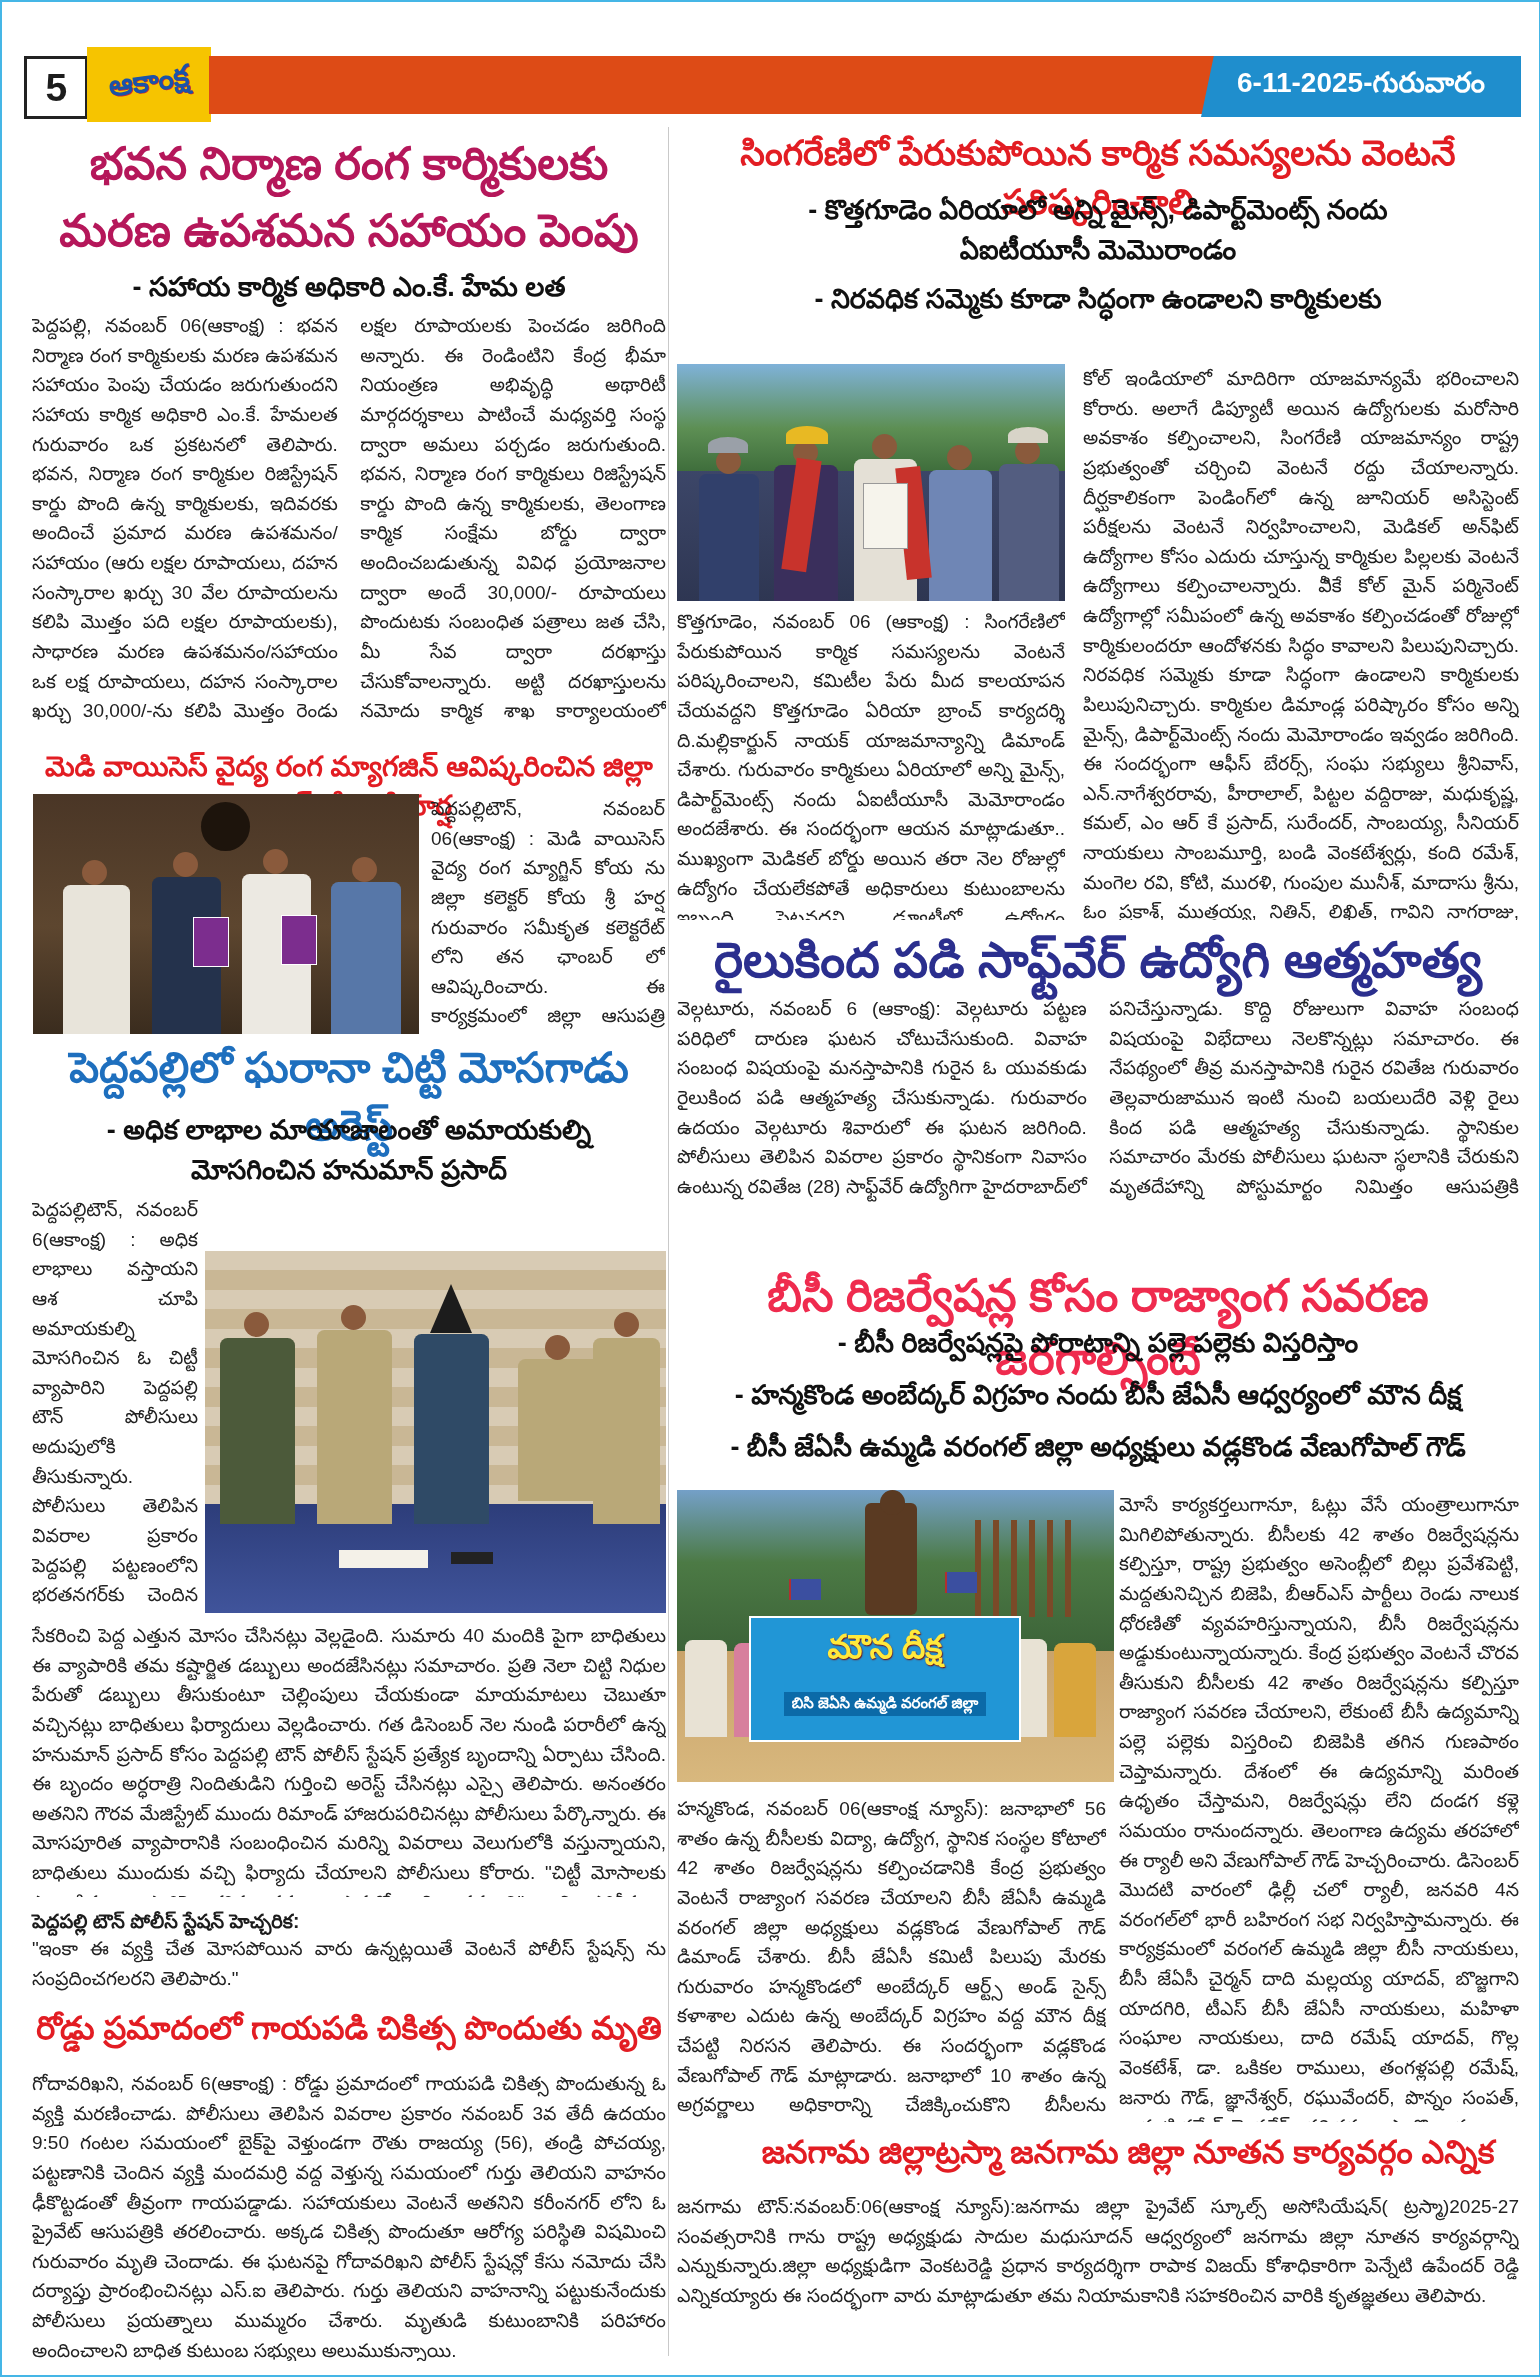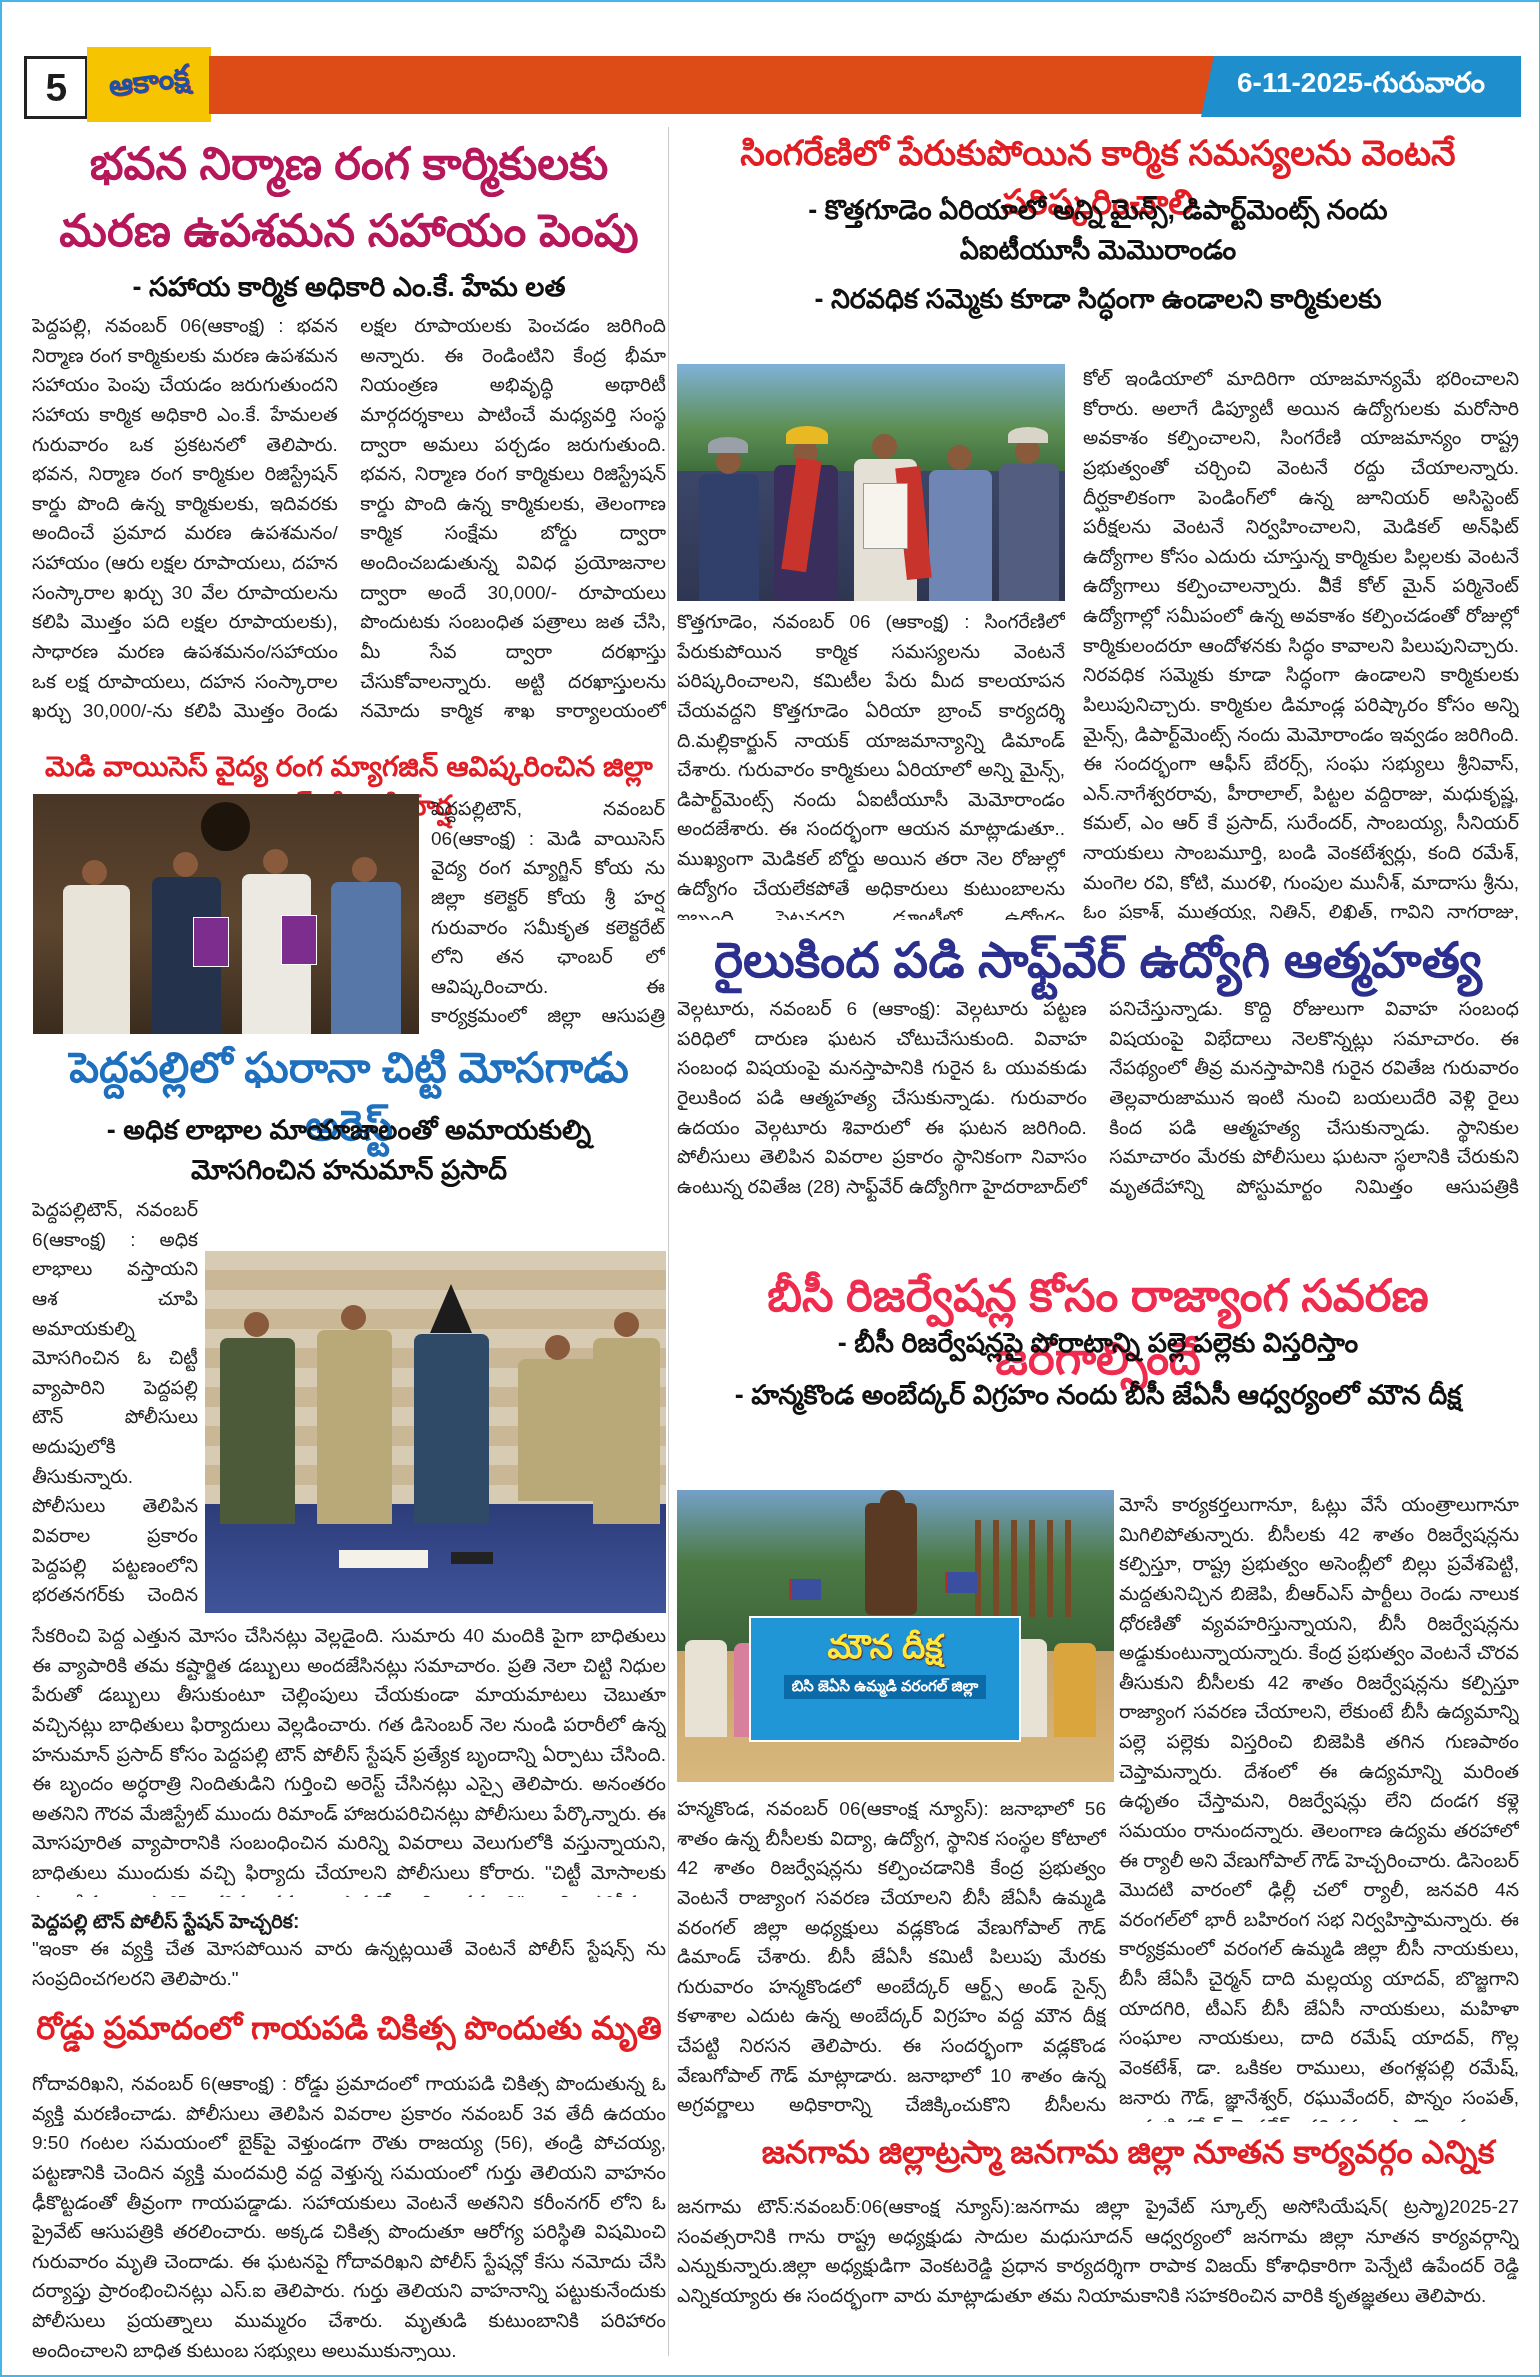--- a/index.html
+++ b/index.html
@@ -35,21 +35,21 @@
   .warn{font-weight:bold;font-size:19.4px;margin-top:7.5px;}
   
   .photo{overflow:hidden;background:#cfcabd;}
   .ph-layer{position:absolute;left:0;right:0;}
   .head-dot{position:absolute;width:25px;height:25px;border-radius:50%;background:#8a5a3c;}
   .fig{position:absolute;border-radius:7.5px 7.5px 0 0;}
   .banner-blue{position:absolute;background:#2196d6;color:#fff;text-align:center;
                border:2.2px solid #fff;}
   .banner-title{font-size:33px;font-weight:bold;color:#ffe93c;text-shadow:0.7px 0.7px 1.5px #7a0000;}
   .banner-sub{font-size:15px;font-weight:bold;color:#fff;background:#0b6aa8;display:inline-block;
-              padding:1.5px 7.5px;margin-top:1px;}
+              padding:1.5px 7.5px;margin-top:18px;}
 </style>
 </head>
 <body>
 
 <div id="page">
 
   <div class="abs pagenum">5</div>
   <div class="abs brandbox">
     <span class="brandtext">ఆకాంక్ష</span>
   </div>
@@ -137,20 +137,21 @@
 
   <div class="abs body-text" style="left:675px;top:605px;width:388px;height:313px;overflow:hidden;">కొత్తగూడెం, నవంబర్ 06 (ఆకాంక్ష) : సింగరేణిలో పేరుకుపోయిన కార్మిక సమస్యలను వెంటనే పరిష్కరించాలని, కమిటీల పేరు మీద కాలయాపన చేయవద్దని కొత్తగూడెం ఏరియా బ్రాంచ్ కార్యదర్శి ది.మల్లికార్జున్ నాయక్ యాజమాన్యాన్ని డిమాండ్ చేశారు. గురువారం కార్మికులు ఏరియాలో అన్ని మైన్స్, డిపార్ట్‌మెంట్స్ నందు ఏఐటీయూసీ మెమోరాండం అందజేశారు. ఈ సందర్భంగా ఆయన మాట్లాడుతూ.. ముఖ్యంగా మెడికల్ బోర్డు అయిన తరా నెల రోజుల్లో ఉద్యోగం చేయలేకపోతే అధికారులు కుటుంబాలను ఇబ్బంది పెట్టవద్దని, డ్యూటీలో ఉద్యోగం చేయలేకపోవడంతో అధికారుల కుటుంబాలు ఇబ్బంది పడుతున్నాయని, మూస పెట్టె మీద ఉన్న విజిలెన్స్ కేసులు పరిష్కరించి వారి పిల్లలకు ఉద్యోగం ఇవ్వాలన్నారు. అలవెన్స్‌ల మీద విధిస్తున్న ఇన్కమ్ ట్యాక్స్, 150 మస్టర్ల సర్క్యులర్‌ను వెంటనే రద్దు చేయాలన్నారు.</div>
   <div class="abs body-text" style="left:1081px;top:362px;width:436px;height:556px;overflow:hidden;">కోల్ ఇండియాలో మాదిరిగా యాజమాన్యమే భరించాలని కోరారు. అలాగే డిప్యూటీ అయిన ఉద్యోగులకు మరోసారి అవకాశం కల్పించాలని, సింగరేణి యాజమాన్యం రాష్ట్ర ప్రభుత్వంతో చర్చించి వెంటనే రద్దు చేయాలన్నారు. దీర్ఘకాలికంగా పెండింగ్‌లో ఉన్న జూనియర్ అసిస్టెంట్ పరీక్షలను వెంటనే నిర్వహించాలని, మెడికల్ అన్‌ఫిట్ ఉద్యోగాల కోసం ఎదురు చూస్తున్న కార్మికుల పిల్లలకు వెంటనే ఉద్యోగాలు కల్పించాలన్నారు. వీికే కోల్ మైన్ పర్మినెంట్ ఉద్యోగాల్లో సమీపంలో ఉన్న అవకాశం కల్పించడంతో రోజుల్లో కార్మికులందరూ ఆందోళనకు సిద్ధం కావాలని పిలుపునిచ్చారు. నిరవధిక సమ్మెకు కూడా సిద్ధంగా ఉండాలని కార్మికులకు పిలుపునిచ్చారు. కార్మికుల డిమాండ్ల పరిష్కారం కోసం అన్ని మైన్స్, డిపార్ట్‌మెంట్స్ నందు మెమోరాండం ఇవ్వడం జరిగింది. ఈ సందర్భంగా ఆఫీస్ బేరర్స్, సంఘ సభ్యులు శ్రీనివాస్, ఎన్.నాగేశ్వరరావు, హీరాలాల్, పిట్టల వద్దిరాజు, మధుకృష్ణ, కమల్, ఎం ఆర్ కే ప్రసాద్, సురేందర్, సాంబయ్య, సీనియర్ నాయకులు సాంబమూర్తి, బండి వెంకటేశ్వర్లు, కంది రమేశ్, మంగెల రవి, కోటి, మురళి, గుంపుల మునీశ్, మాదాసు శ్రీను, ఓం ప్రకాశ్, ముత్తయ్య, నితిన్, లిఖిత్, గావిని నాగరాజు, రాజేశ్, సురేశ్, సాగర్, కృష్ణ, కార్మికులు పాల్గొన్నారు.</div>
 
   <div class="abs hl hl-navy" style="left:675px;top:930px;width:842px;">రైలుకింద పడి సాఫ్ట్‌వేర్ ఉద్యోగి ఆత్మహత్య</div>
   <div class="abs body-text cols2" style="left:675px;top:992px;width:842px;height:233px;overflow:hidden;">వెల్గటూరు, నవంబర్ 6 (ఆకాంక్ష): వెల్గటూరు పట్టణ పరిధిలో దారుణ ఘటన చోటుచేసుకుంది. వివాహ సంబంధ విషయంపై మనస్తాపానికి గురైన ఓ యువకుడు రైలుకింద పడి ఆత్మహత్య చేసుకున్నాడు. గురువారం ఉదయం వెల్గటూరు శివారులో ఈ ఘటన జరిగింది. పోలీసులు తెలిపిన వివరాల ప్రకారం స్థానికంగా నివాసం ఉంటున్న రవితేజ (28) సాఫ్ట్‌వేర్ ఉద్యోగిగా హైదరాబాద్‌లో పనిచేస్తున్నాడు. కొద్ది రోజులుగా వివాహ సంబంధ విషయంపై విభేదాలు నెలకొన్నట్లు సమాచారం. ఈ నేపథ్యంలో తీవ్ర మనస్తాపానికి గురైన రవితేజ గురువారం తెల్లవారుజామున ఇంటి నుంచి బయలుదేరి వెళ్లి రైలు కింద పడి ఆత్మహత్య చేసుకున్నాడు. స్థానికుల సమాచారం మేరకు పోలీసులు ఘటనా స్థలానికి చేరుకుని మృతదేహాన్ని పోస్టుమార్టం నిమిత్తం ఆసుపత్రికి తరలించారు. కేసు నమోదు చేసి దర్యాప్తు ప్రారంభించారు. పోలీసులు కేసును నమోదు చేసుకుని విచారణ చేపట్టారు.</div>
 
   <div class="abs hl hl-crimson" style="left:675px;top:1236px;width:842px;margin-top:32px;">బీసీ రిజర్వేషన్ల కోసం రాజ్యాంగ సవరణ జరగాల్సిందే</div>
   <div class="abs subhead" style="left:675px;top:1321px;width:842px;">- బీసీ రిజర్వేషన్లపై పోరాటాన్ని పల్లె పల్లెకు విస్తరిస్తాం</div>
   <div class="abs subhead" style="left:675px;top:1373px;width:842px;">- హన్మకొండ అంబేద్కర్ విగ్రహం నందు బీసీ జేఏసీ ఆధ్వర్యంలో మౌన దీక్ష</div>
+  <div class="abs subhead" style="left:675px;top:1425px;width:842px;">- బీసీ జేఏసీ ఉమ్మడి వరంగల్ జిల్లా అధ్యక్షులు వడ్లకొండ వేణుగోపాల్ గౌడ్</div>
 
   <div class="abs photo" style="left:675px;top:1488px;width:429px;height:292px;padding-left:8px;">
     <div class="ph-layer" style="top:0;height:55%;background:linear-gradient(180deg,#74a0c8 0%,#4c7a45 45%,#3c6338 100%);"></div>
     <div class="ph-layer" style="bottom:0;height:45%;background:linear-gradient(180deg,#c9a36a,#d8b87e);"></div>
     <div class="abs" style="left:188px;top:13.4px;width:52px;height:112px;background:#5a3a22;border-radius:6px;"></div>
     <div class="head-dot" style="left:203px;top:0;background:#5a3a22;"></div>
     <div class="abs" style="left:298px;top:30px;width:104px;height:97px;background:repeating-linear-gradient(90deg,#7a4a28 0 6px,transparent 6px 18px);"></div>
     <div class="fig" style="left:7.5px;bottom:45px;width:42px;height:97px;background:#e8e2d4;"></div>
     <div class="fig" style="left:57px;bottom:45px;width:42px;height:94px;background:#d77f9d;"></div>
     <div class="fig" style="left:328px;bottom:45px;width:42px;height:98px;background:#e8e2d4;"></div>

